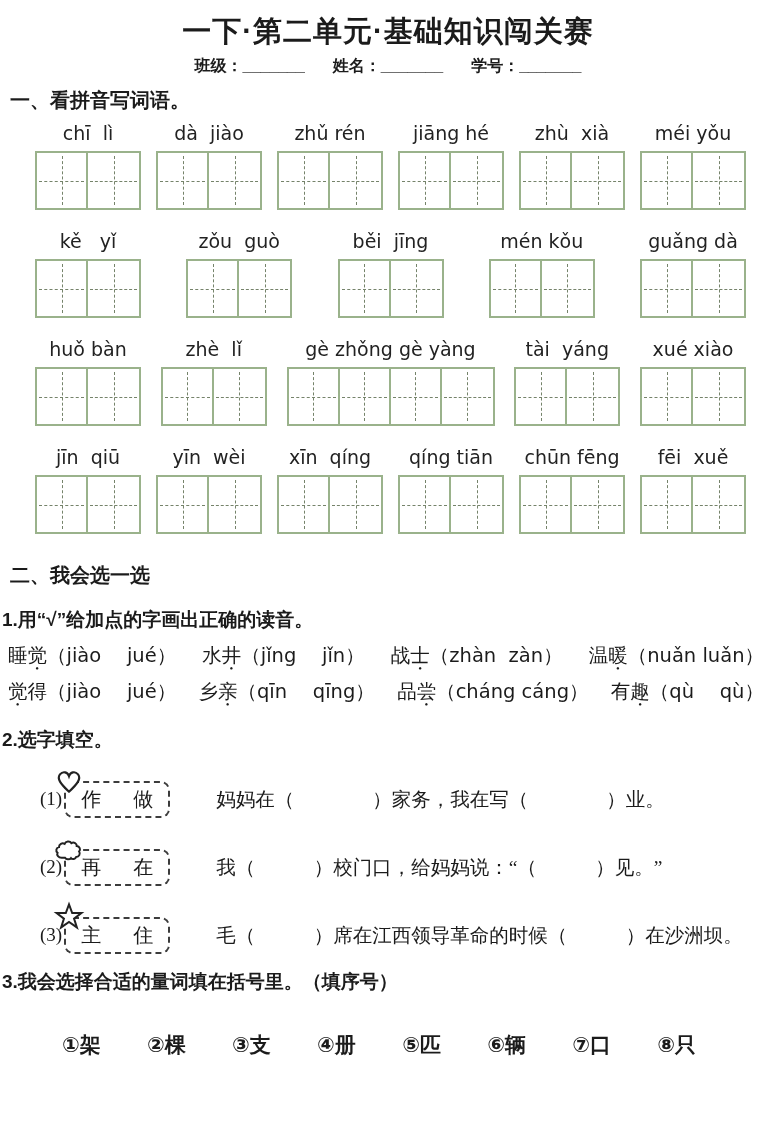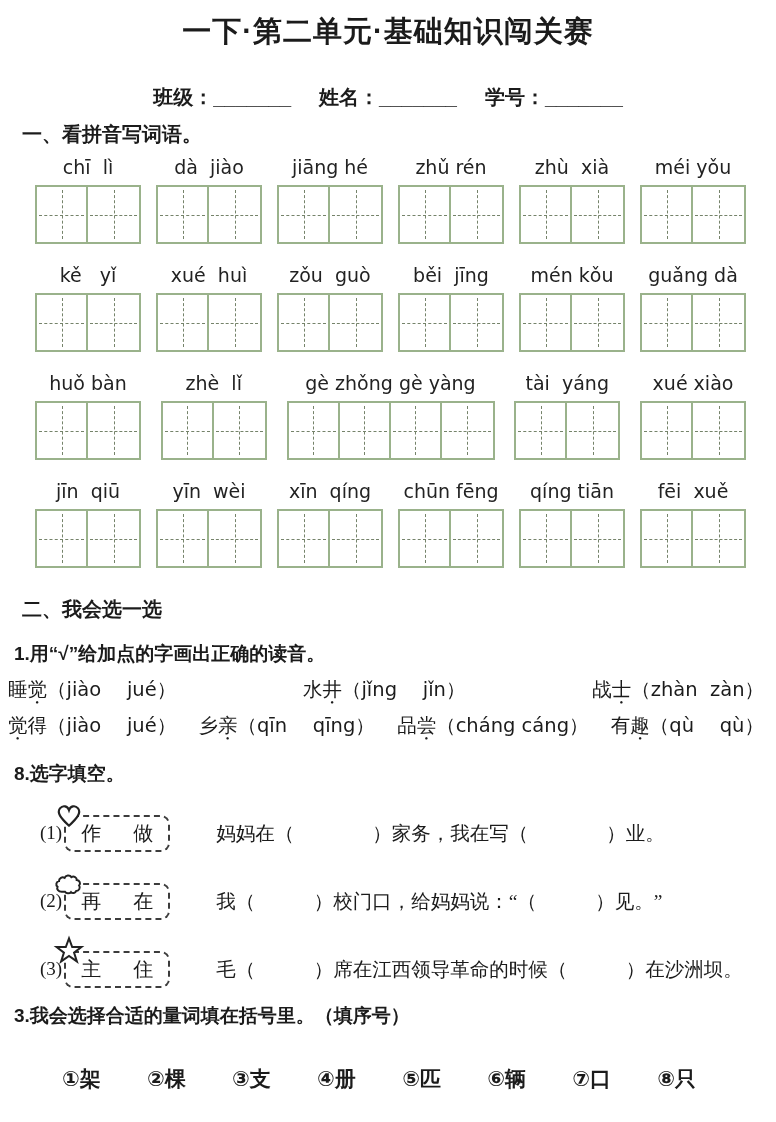--- a/index.html
+++ b/index.html
@@ -7,29 +7,29 @@
     --grid-border:#9ab28b;
     --grid-dash:#75836a;
   }
   *{box-sizing:border-box;margin:0;padding:0;}
   body{background:#fff;font-family:"Liberation Serif","DejaVu Serif",serif;color:var(--ink);}
   .page{width:776px;height:1122px;background:#fff;overflow:hidden;position:relative;}
 
   
   .title{margin-top:12px;text-align:center;font-family:"Liberation Sans","DejaVu Sans",sans-serif;
          font-weight:bold;font-size:29px;letter-spacing:1px;}
-  .info-line{margin-top:32px;text-align:center;font-family:"Liberation Sans","DejaVu Sans",sans-serif;
-         font-weight:bold;font-size:20px;}
+  .info-line{margin-top:4px;text-align:center;font-family:"Liberation Sans","DejaVu Sans",sans-serif;
+         font-weight:bold;font-size:16px;}
   .info-line .field{margin:0 14px;white-space:pre;}
 
   
   .sec-heading{font-family:"Liberation Sans","DejaVu Sans",sans-serif;font-weight:bold;font-size:20px;
-         padding-left:22px;}
+         padding-left:10px;}
   .sub-heading{font-family:"Liberation Sans","DejaVu Sans",sans-serif;font-weight:bold;font-size:19px;
-         padding-left:14px;}
+         padding-left:2px;}
   #s1-heading{margin-top:10px;}
 
   
   .py-row{display:flex;justify-content:space-between;align-items:flex-end;
           padding:0 30px 0 35px;margin-top:20px;}
   .py-row.first{margin-top:8px;}
   .py-group{display:flex;flex-direction:column;align-items:center;}
   .py-label{font-family:"DejaVu Sans","Liberation Sans",sans-serif;font-size:19px;
             white-space:pre;margin-bottom:7px;color:#222;}
   .grid{display:flex;border:2px solid var(--grid-border);background:#fff;}
@@ -87,34 +87,34 @@
         </div>
     </div>
     <div class="py-group">
       <div class="py-label">dà  jiào</div>
       <div class="grid">
           <div class="cell"></div>
           <div class="cell"></div>
         </div>
     </div>
     <div class="py-group">
+      <div class="py-label">zhǔ rén</div>
+      <div class="grid">
+          <div class="cell"></div>
+          <div class="cell"></div>
+        </div>
+    </div>
+    <div class="py-group">
       <div class="py-label">jiāng hé</div>
       <div class="grid">
           <div class="cell"></div>
           <div class="cell"></div>
         </div>
     </div>
     <div class="py-group">
-      <div class="py-label">zhǔ rén</div>
-      <div class="grid">
-          <div class="cell"></div>
-          <div class="cell"></div>
-        </div>
-    </div>
-    <div class="py-group">
       <div class="py-label">zhù  xià</div>
       <div class="grid">
           <div class="cell"></div>
           <div class="cell"></div>
         </div>
     </div>
     <div class="py-group">
       <div class="py-label">méi yǒu</div>
       <div class="grid">
           <div class="cell"></div>
@@ -125,27 +125,20 @@
 
   <div class="py-row">
     <div class="py-group">
       <div class="py-label">kě   yǐ</div>
       <div class="grid">
           <div class="cell"></div>
           <div class="cell"></div>
         </div>
     </div>
     <div class="py-group">
-      <div class="py-label">xué  huì</div>
-      <div class="grid">
-          <div class="cell"></div>
-          <div class="cell"></div>
-        </div>
-    </div>
-    <div class="py-group">
       <div class="py-label">zǒu  guò</div>
       <div class="grid">
           <div class="cell"></div>
           <div class="cell"></div>
         </div>
     </div>
     <div class="py-group">
       <div class="py-label">běi  jīng</div>
       <div class="grid">
           <div class="cell"></div>
@@ -224,28 +217,28 @@
         </div>
     </div>
     <div class="py-group">
       <div class="py-label">xīn  qíng</div>
       <div class="grid">
           <div class="cell"></div>
           <div class="cell"></div>
         </div>
     </div>
     <div class="py-group">
+      <div class="py-label">qíng tiān</div>
+      <div class="grid">
+          <div class="cell"></div>
+          <div class="cell"></div>
+        </div>
+    </div>
+    <div class="py-group">
       <div class="py-label">chūn fēng</div>
-      <div class="grid">
-          <div class="cell"></div>
-          <div class="cell"></div>
-        </div>
-    </div>
-    <div class="py-group">
-      <div class="py-label">qíng tiān</div>
       <div class="grid">
           <div class="cell"></div>
           <div class="cell"></div>
         </div>
     </div>
     <div class="py-group">
       <div class="py-label">fēi  xuě</div>
       <div class="grid">
           <div class="cell"></div>
           <div class="cell"></div>
@@ -253,30 +246,31 @@
     </div>
   </div>
 
   <div class="sec-heading" id="s2-heading">二、我会选一选</div>
   <div class="sub-heading" id="q1-heading">1.用“√”给加点的字画出正确的读音。</div>
 
   <div class="read-row">
     <span class="read-item"><span class="hz">睡</span><span class="hz dotted">觉</span><span class="hz"></span><span class="opt">（jiào　 jué）</span></span>
     <span class="read-item"><span class="hz">水</span><span class="hz dotted">井</span><span class="hz"></span><span class="opt">（jǐng　 jǐn）</span></span>
     <span class="read-item"><span class="hz">战</span><span class="hz dotted">士</span><span class="hz"></span><span class="opt">（zhàn  zàn）</span></span>
+    <span class="read-item"><span class="hz">温</span><span class="hz dotted">暖</span><span class="hz"></span><span class="opt">（nuǎn luǎn）</span></span>
   </div>
 
   <div class="read-row">
     <span class="read-item"><span class="hz"></span><span class="hz dotted">觉</span><span class="hz">得</span><span class="opt">（jiào　 jué）</span></span>
     <span class="read-item"><span class="hz">乡</span><span class="hz dotted">亲</span><span class="hz"></span><span class="opt">（qīn　 qīng）</span></span>
     <span class="read-item"><span class="hz">品</span><span class="hz dotted">尝</span><span class="hz"></span><span class="opt">（cháng cáng）</span></span>
     <span class="read-item"><span class="hz">有</span><span class="hz dotted">趣</span><span class="hz"></span><span class="opt">（qù　 qù）</span></span>
   </div>
 
-  <div class="sub-heading" id="q2-heading">8.选字填空。</div>
+  <div class="sub-heading" id="q2-heading">2.选字填空。</div>
 
   <div class="choice-row">
     <span class="num">(1)</span>
     <span class="box-wrap">
       <svg class="deco" viewBox="0 0 24 24">
         <path d="M12 20 C5.5 14 2.8 10.2 5.2 7 C7.6 4.2 11 5.4 12 8.4 C13 5.4 16.4 4.2 18.8 7 C21.2 10.2 18.5 14 12 20 Z" fill="#fff" stroke="#222" stroke-width="1.6"></path>
       </svg>
       <span class="char-box">
           <span>作</span>
           <span>做</span>

